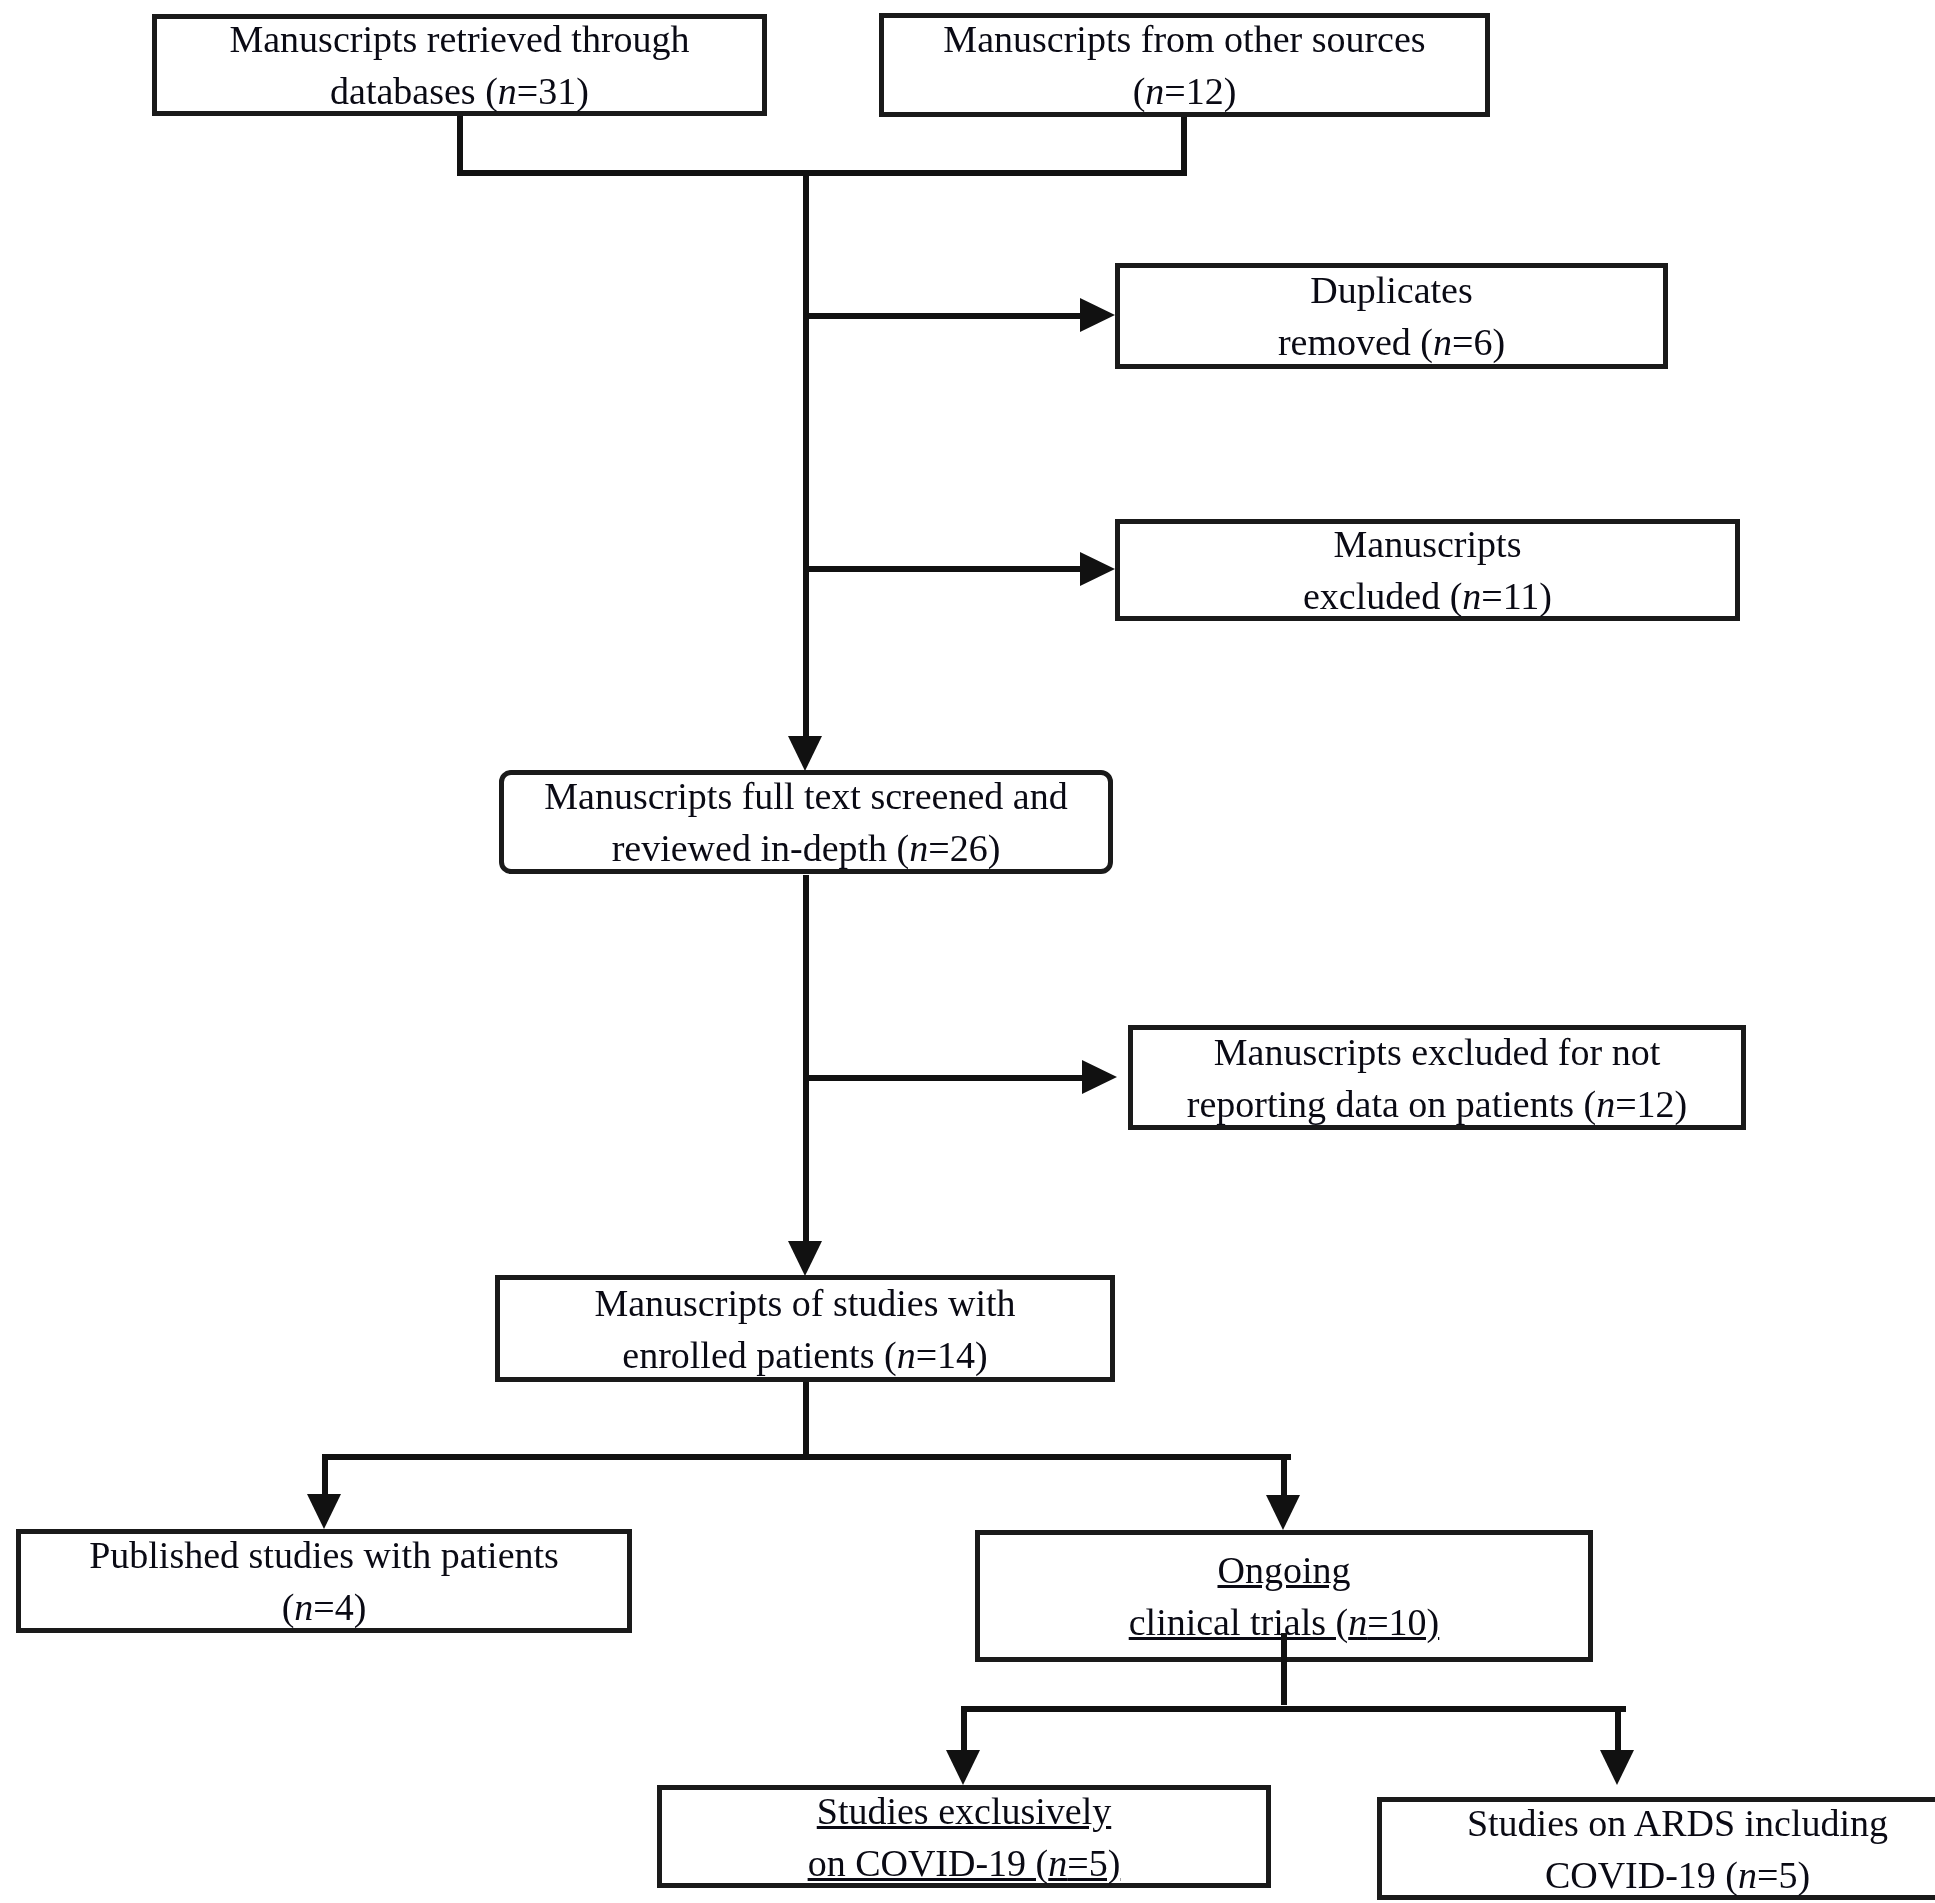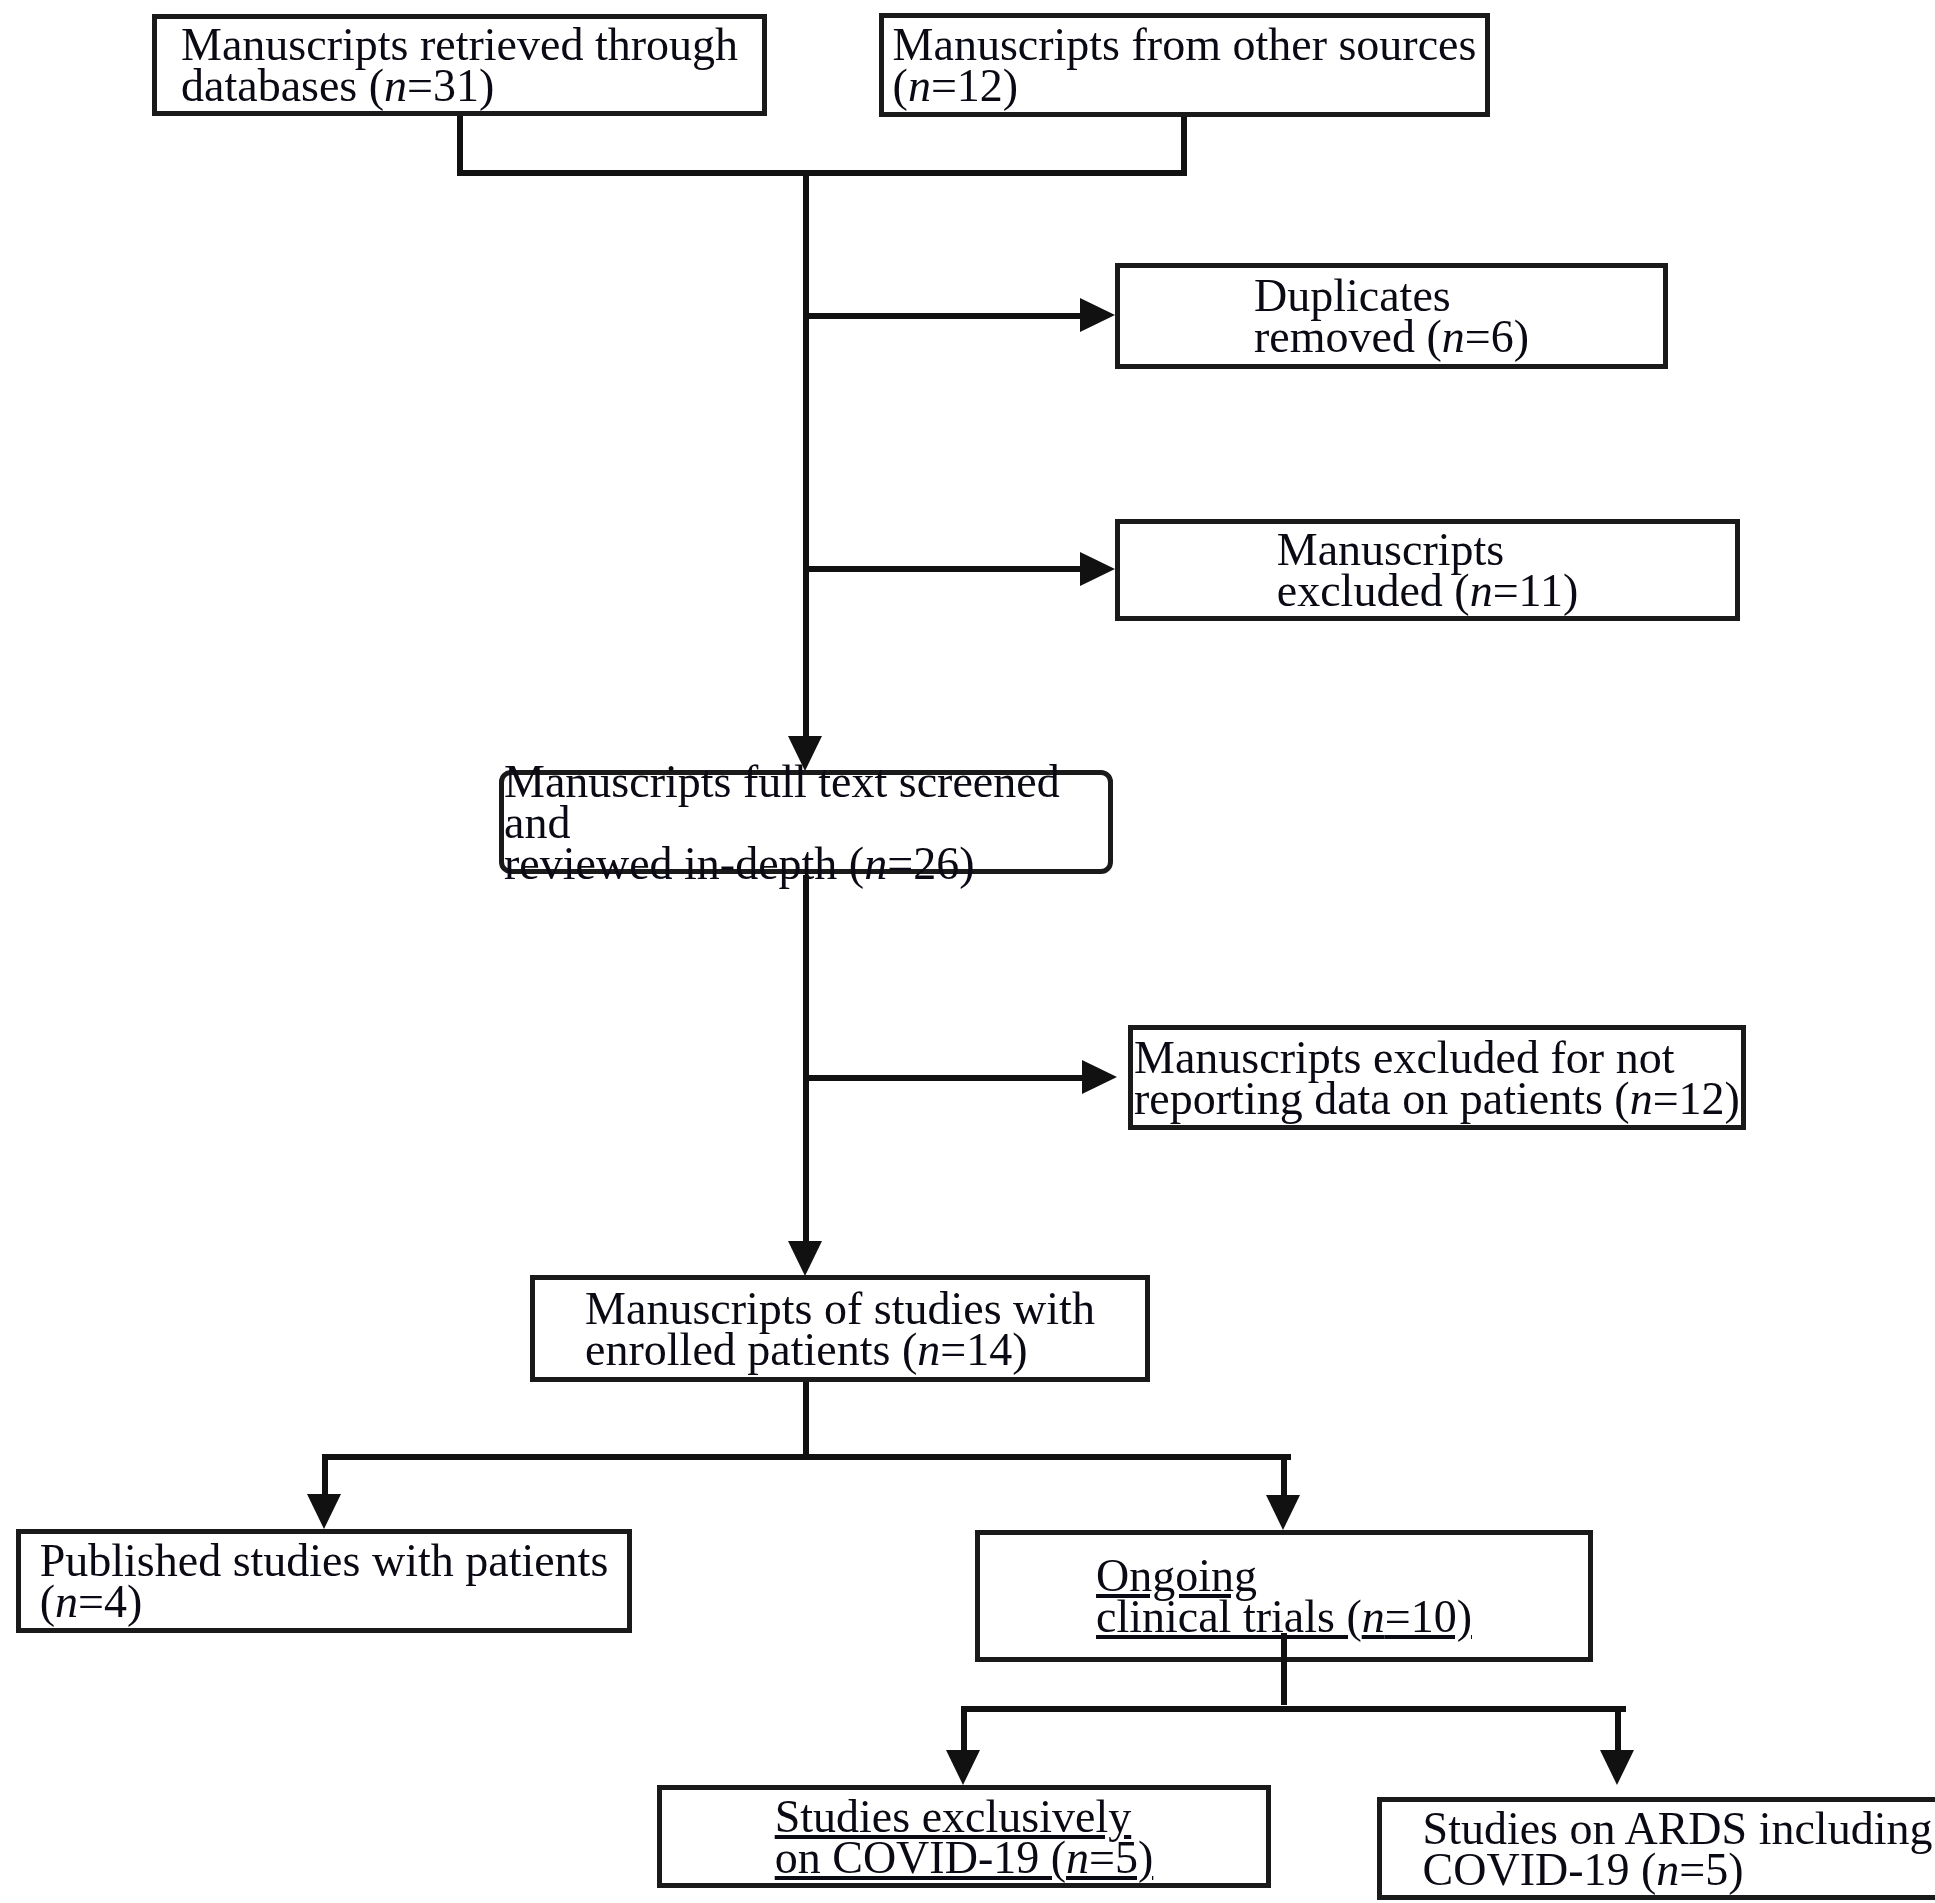--- a/index.html
+++ b/index.html
@@ -16,22 +16,23 @@
   }
   .box {
     position: absolute;
     box-sizing: border-box;
     border: 5.1px solid #1a1a1a;
     background: #ffffff;
     color: #0a0a14;
     display: flex;
     align-items: center;
     justify-content: center;
-    font-size: 46px;
-    line-height: 41px;
+    text-align: center;
+    font-size: 38px;
+    line-height: 52px;
   }
   .box i { font-style: italic; }
   .line {
     position: absolute;
     background: #111111;
   }
   .arrow-down {
     position: absolute;
     width: 0;
     height: 0;
@@ -70,21 +71,21 @@
     </div>
 
   <div class="box" style="left:499px;  top:770px; width:614px; height:104px;border-radius:12px;">
       <span>Manuscripts full text screened and<br>reviewed in-depth (<i>n</i>=26)</span>
     </div>
 
   <div class="box" style="left:1128px; top:1025px; width:618px; height:105px;">
       <span>Manuscripts excluded for not<br>reporting data on patients (<i>n</i>=12)</span>
     </div>
 
-  <div class="box" style="left:495px;  top:1275px; width:620px; height:107px;margin-left:35px;">
+  <div class="box" style="left:495px;  top:1275px; width:620px; height:107px;">
       <span>Manuscripts of studies with<br>enrolled patients (<i>n</i>=14)</span>
     </div>
 
   <div class="box" style="left:16px;   top:1529px; width:616px; height:104px;">
       <span>Published studies with patients<br>(<i>n</i>=4)</span>
     </div>
 
   <div class="box" style="left:975px; top:1530px; width:618px; height:132px;text-decoration:underline;">
       <span>Ongoing<br>clinical trials (<i>n</i>=10)</span>
     </div>

